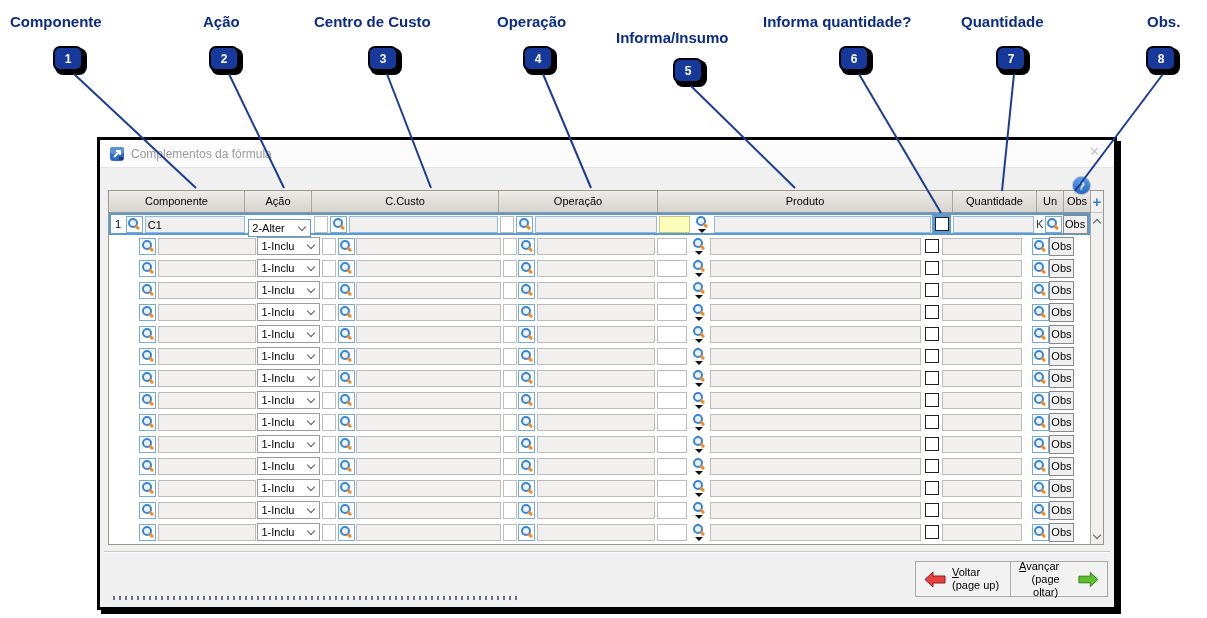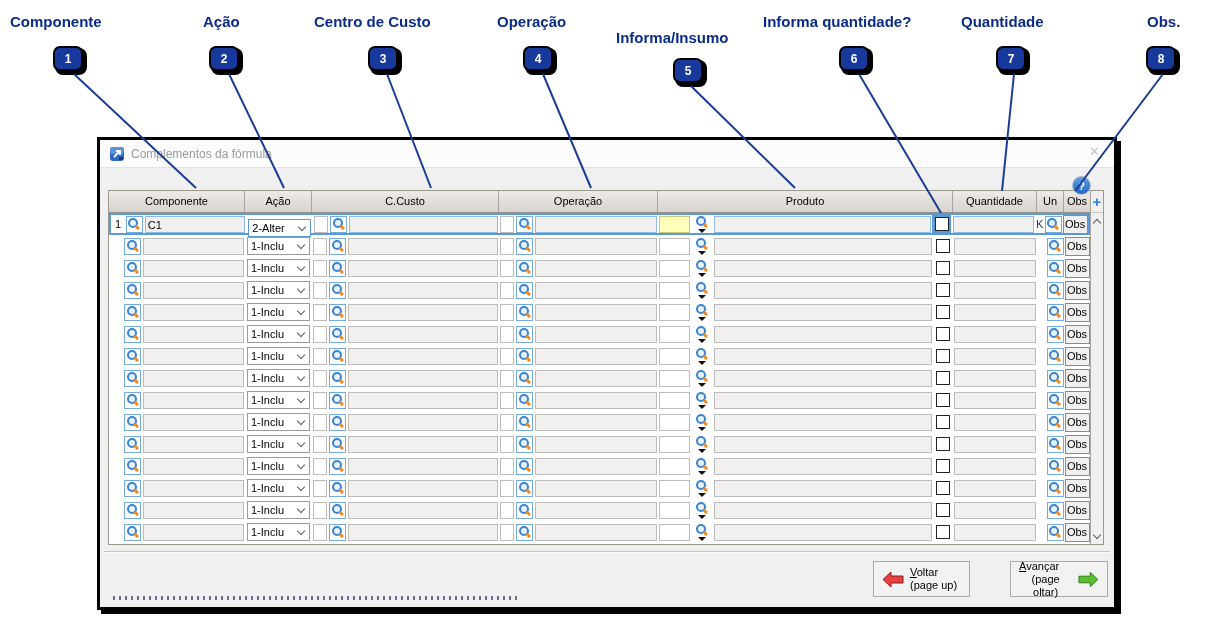--- a/index.html
+++ b/index.html
@@ -36,21 +36,21 @@
   
   .grid{position:absolute;left:8px;top:50px;width:996px;height:355px;border:1px solid #9b978f;
     box-sizing:border-box;display:flex;background:#fff;}
   .gmain{width:981px;}
   .ghead{display:flex;height:21px;border-bottom:1px solid #98948d;}
   .hcell{height:21px;line-height:21px;text-align:center;font-size:11px;color:#000;
     background:linear-gradient(#edebe8,#d7d3cd);border-right:1px solid #a9a59e;box-sizing:border-box;}
   .hw1{width:136px}.hw2{width:67px}.hw3{width:187px}.hw4{width:159px}.hw5{width:295px}
   .hw6{width:84px}.hw7{width:27px}.hw8{width:26px;border-right:none}
   .rows{background:#fff;}
-  .row{display:flex;align-items:center;height:22px;box-sizing:border-box;padding:1px 0;}
+  .row{display:flex;align-items:center;height:22px;box-sizing:border-box;padding:1px 16px;}
   .row.sel{border:2px solid #5b9bd5;padding:0;}
   .cell{display:flex;align-items:center;justify-content:center;height:100%;box-sizing:border-box;}
   .w-num{width:14px}.w-mag{width:19px}.w-compf{width:103px}.w-acao{width:67px}
   .w-ccs{width:16px}.w-ccf{width:152px}.w-ops{width:16px}.w-opf{width:124px}
   .w-pcode{width:33px}.w-pmag{width:22px}.w-pfield{width:220px}.w-chk{width:20px}
   .w-qtd{width:84px}.w-un{width:9px}.w-mag4{width:18px}.w-obs{width:26px}
   .c-num{font-size:11px;color:#000;}
   .fld{display:block;width:calc(100% - 2px);height:17px;background:#f1f0ee;border:1px solid #bdbcba;
     box-sizing:border-box;font-size:11px;line-height:16px;padding-left:2px;color:#000;}
   .sel .fld{border-color:#8fb9e6;}
@@ -87,21 +87,21 @@
     display:flex;align-items:center;justify-content:center;border-bottom:1px solid #c9c5bf;}
   .vscroll{flex:1;background:#f0f0f0;display:flex;flex-direction:column;justify-content:space-between;}
   .sarrow{height:16px;display:flex;align-items:center;justify-content:center;background:#f0f0f0;}
   .strack{flex:1;}
 
   
   .divider{position:absolute;left:4px;right:4px;top:411px;height:0;border-top:1px solid #c6c6c6;
     border-bottom:1px solid #fbfbfb;}
   .nav-btn{position:absolute;top:421px;height:36px;background:#f2f2f2;border:1px solid #ababab;
     display:flex;align-items:center;gap:6px;padding:0 8px;font-family:"Liberation Sans",sans-serif;}
-  .voltar{left:773px;width:97px;}
+  .voltar{left:815px;width:97px;}
   .avancar{left:910px;width:98px;}
   .btxt{display:flex;flex-direction:column;align-items:flex-start;font-size:11px;color:#000;
     line-height:13px;}
   .clipped-text{position:absolute;left:13px;top:456px;width:405px;height:4px;overflow:hidden;
     background:repeating-linear-gradient(90deg,#39456b 0 2px,transparent 2px 6px);opacity:.75;}
 </style>
 </head>
 <body>
 
 <div class="stage">

